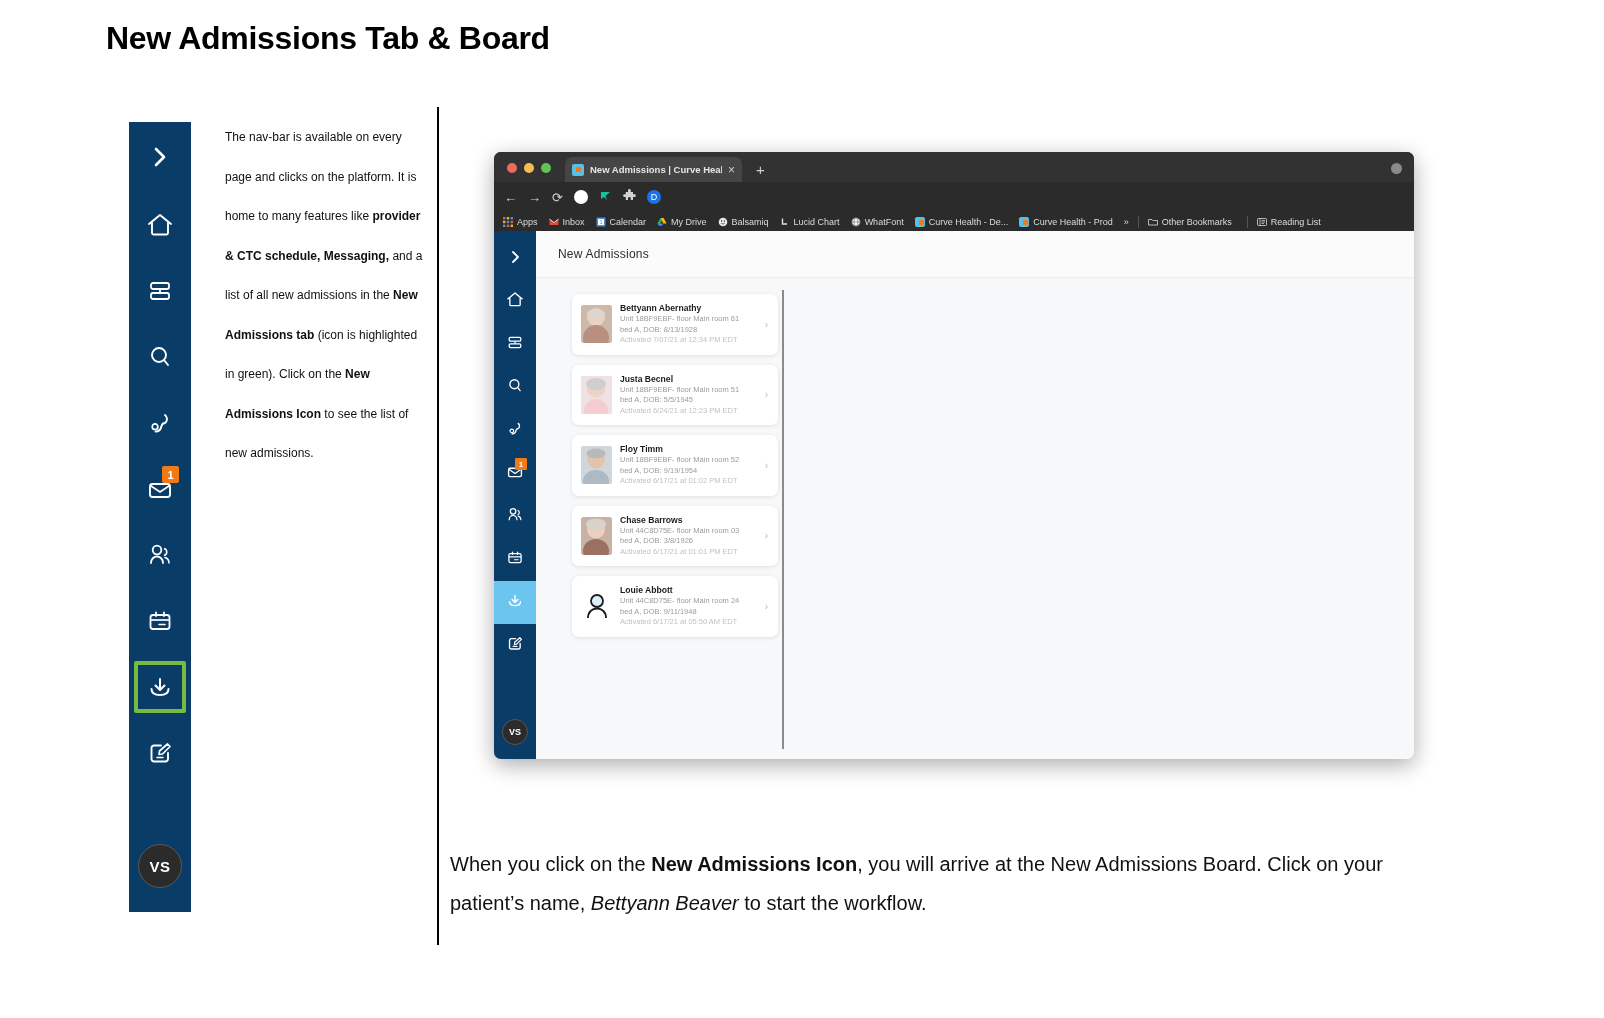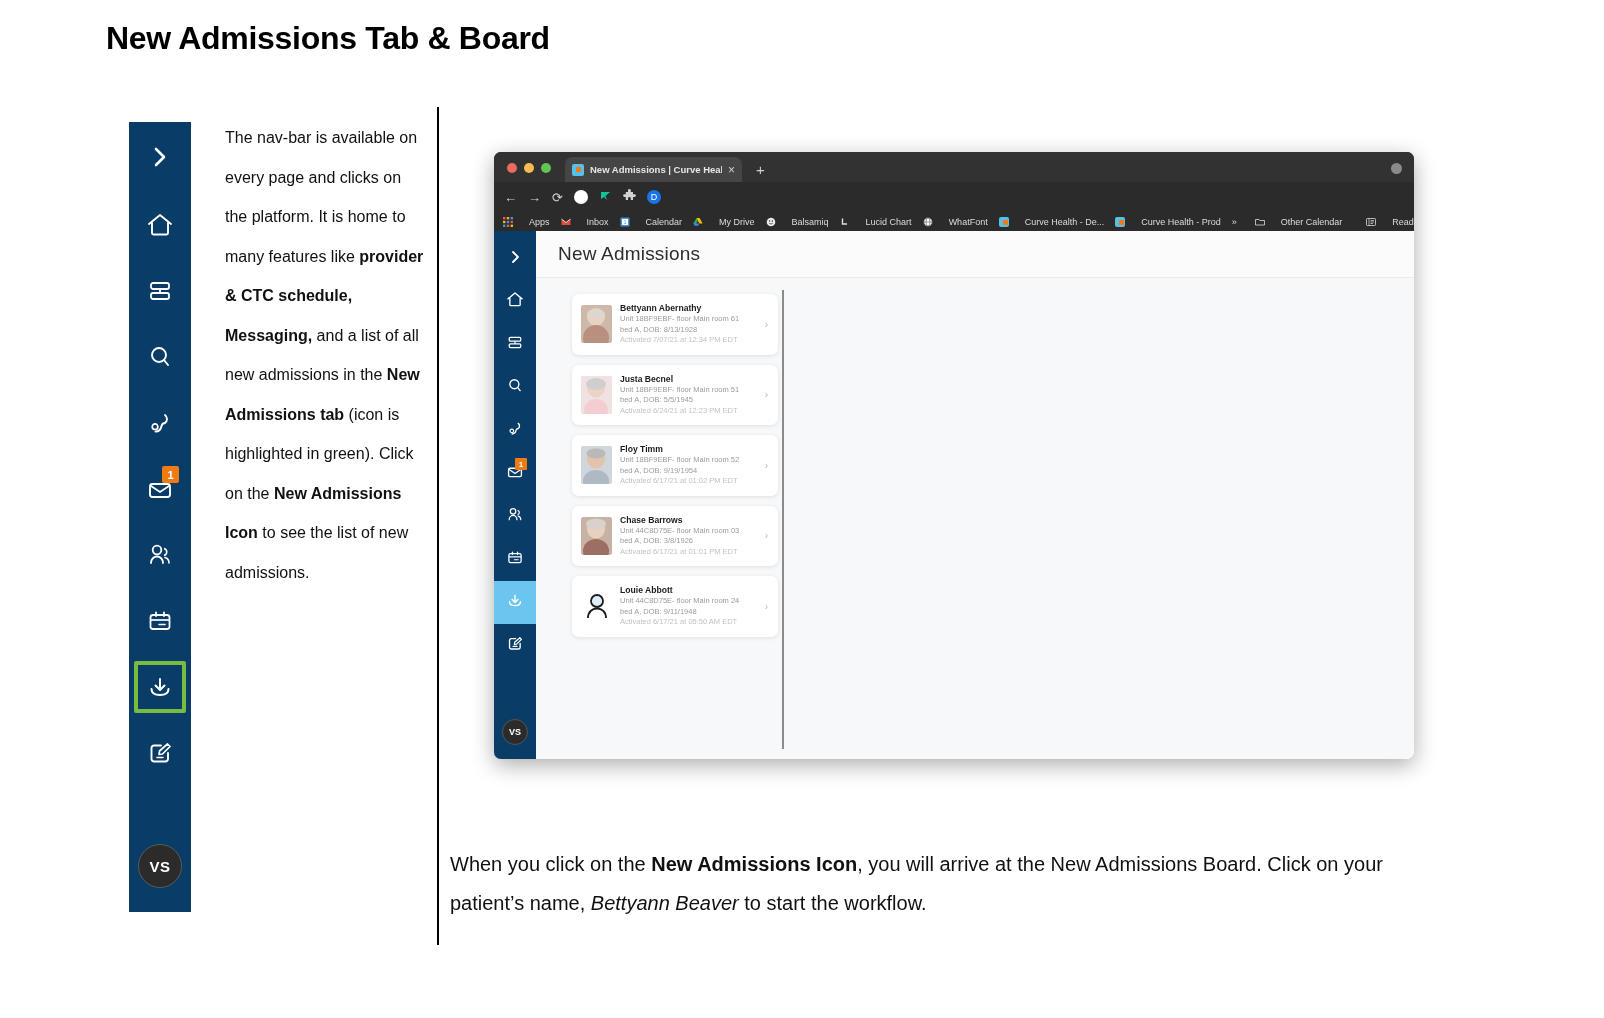--- a/index.html
+++ b/index.html
@@ -57,21 +57,21 @@
     background: #2b2b2b; border: 1px solid #5a5a5a;
     color: #ffffff; font-size: 15px; font-weight: bold;
     display: flex; align-items: center; justify-content: center;
     margin-bottom: 24px; letter-spacing: 0.5px;
   }
 
   
   .body-copy {
     position: absolute; left: 225px; top: 118px;
     width: 200px;
-    font-size: 16px; line-height: 39.5px; color: #111;
+    font-size: 12px; line-height: 39.5px; color: #111;
   }
   .body-copy b { font-weight: bold; }
 
   
   .browser {
     position: absolute; left: 494px; top: 152px;
     width: 920px; height: 607px;
     background: #2b2b2b;
     border-radius: 7px;
     box-shadow: 0 6px 22px rgba(0,0,0,0.33);
@@ -125,21 +125,21 @@
   .circle-white { width: 14px; height: 14px; border-radius: 50%; background: #fff; }
   .profile-d {
     width: 14px; height: 14px; border-radius: 50%; background: #1a73e8;
     color: #fff; font-size: 9px; display: flex; align-items: center; justify-content: center;
   }
   .br-bookmarks {
     height: 19px; background: #2b2b2b;
     display: flex; align-items: center; padding: 0 9px; gap: 5px;
     font-size: 9px; color: #dcdcdc; white-space: nowrap;
   }
-  .bm { display: flex; align-items: center; gap: 16px; padding-right: 6px; }
+  .bm { display: flex; align-items: center; gap: 4px; padding-right: 6px; }
   .bm-ico { width: 10px; height: 10px; flex: 0 0 auto; }
   .bm-sep { width: 1px; height: 12px; background: #555; margin: 0 4px; }
 
   
   .app {
     height: 528px; background: #f7f8f9; display: flex; position: relative;
   }
   .app-nav {
     width: 42px; background: #0a3c68;
     display: flex; flex-direction: column; align-items: center;
@@ -160,21 +160,21 @@
     width: 26px; height: 26px; border-radius: 50%; background: #2b2b2b;
     border: 1px solid #555; color: #fff; font-size: 9px; font-weight: bold;
     display: flex; align-items: center; justify-content: center;
     margin-top: auto; margin-bottom: 14px;
   }
   .app-main { flex: 1; display: flex; flex-direction: column; background: #f7f8f9; }
   .app-header {
     height: 47px; background: #fbfbfc; display: flex; align-items: center;
     padding-left: 22px; border-bottom: 1px solid #ececec;
   }
-  .app-header-title { font-size: 19px; color: #2d2d2d; letter-spacing: 0.2px; }
+  .app-header-title { font-size: 12px; color: #2d2d2d; letter-spacing: 0.2px; }
   .app-body { flex: 1; display: flex; position: relative; padding-left: 16px; }
   .list-pane { width: 230px; padding: 16px 0 0 20px; }
   .detail-divider { width: 2px; background: #8b8b8b; margin-top: 12px; margin-bottom: 10px; }
   .detail-pane { flex: 1; background: #f7f8f9; }
   .pcard {
     width: 206px; background: #fff; border-radius: 7px;
     box-shadow: 0 1px 4px rgba(0,0,0,0.10);
     display: flex; align-items: center; gap: 8px;
     padding: 9px 8px 9px 9px; margin-bottom: 10px;
     position: relative;
@@ -407,21 +407,21 @@
       <span class="bm">
         <span class="favicon" style="width:10px;height:10px;"></span>
         <span>Curve Health - Prod</span>
       </span>
       <span>»</span>
       <span class="bm-sep"></span>
       <span class="bm">
         <svg class="bm-ico" viewBox="0 0 10 10">
             <path d="M0.5 2.5 H4 L4.8 3.5 H9.5 V8 H0.5 Z" stroke="#dcdcdc" stroke-width="0.8" fill="none"></path>
           </svg>
-        <span>Other Calendar</span>
+        <span>Other Bookmarks</span>
       </span>
       <span class="bm-sep"></span>
       <span class="bm">
         <svg class="bm-ico" viewBox="0 0 10 10">
             <rect x="0.5" y="1.5" width="9" height="7" rx="0.8" stroke="#dcdcdc" stroke-width="0.8" fill="none"></rect>
             <path d="M3 1.5 V8.5 M4.5 3.5 H8 M4.5 5 H8 M4.5 6.5 H7" stroke="#dcdcdc" stroke-width="0.7"></path>
           </svg>
         <span>Reading List</span>
       </span>
     </div>

